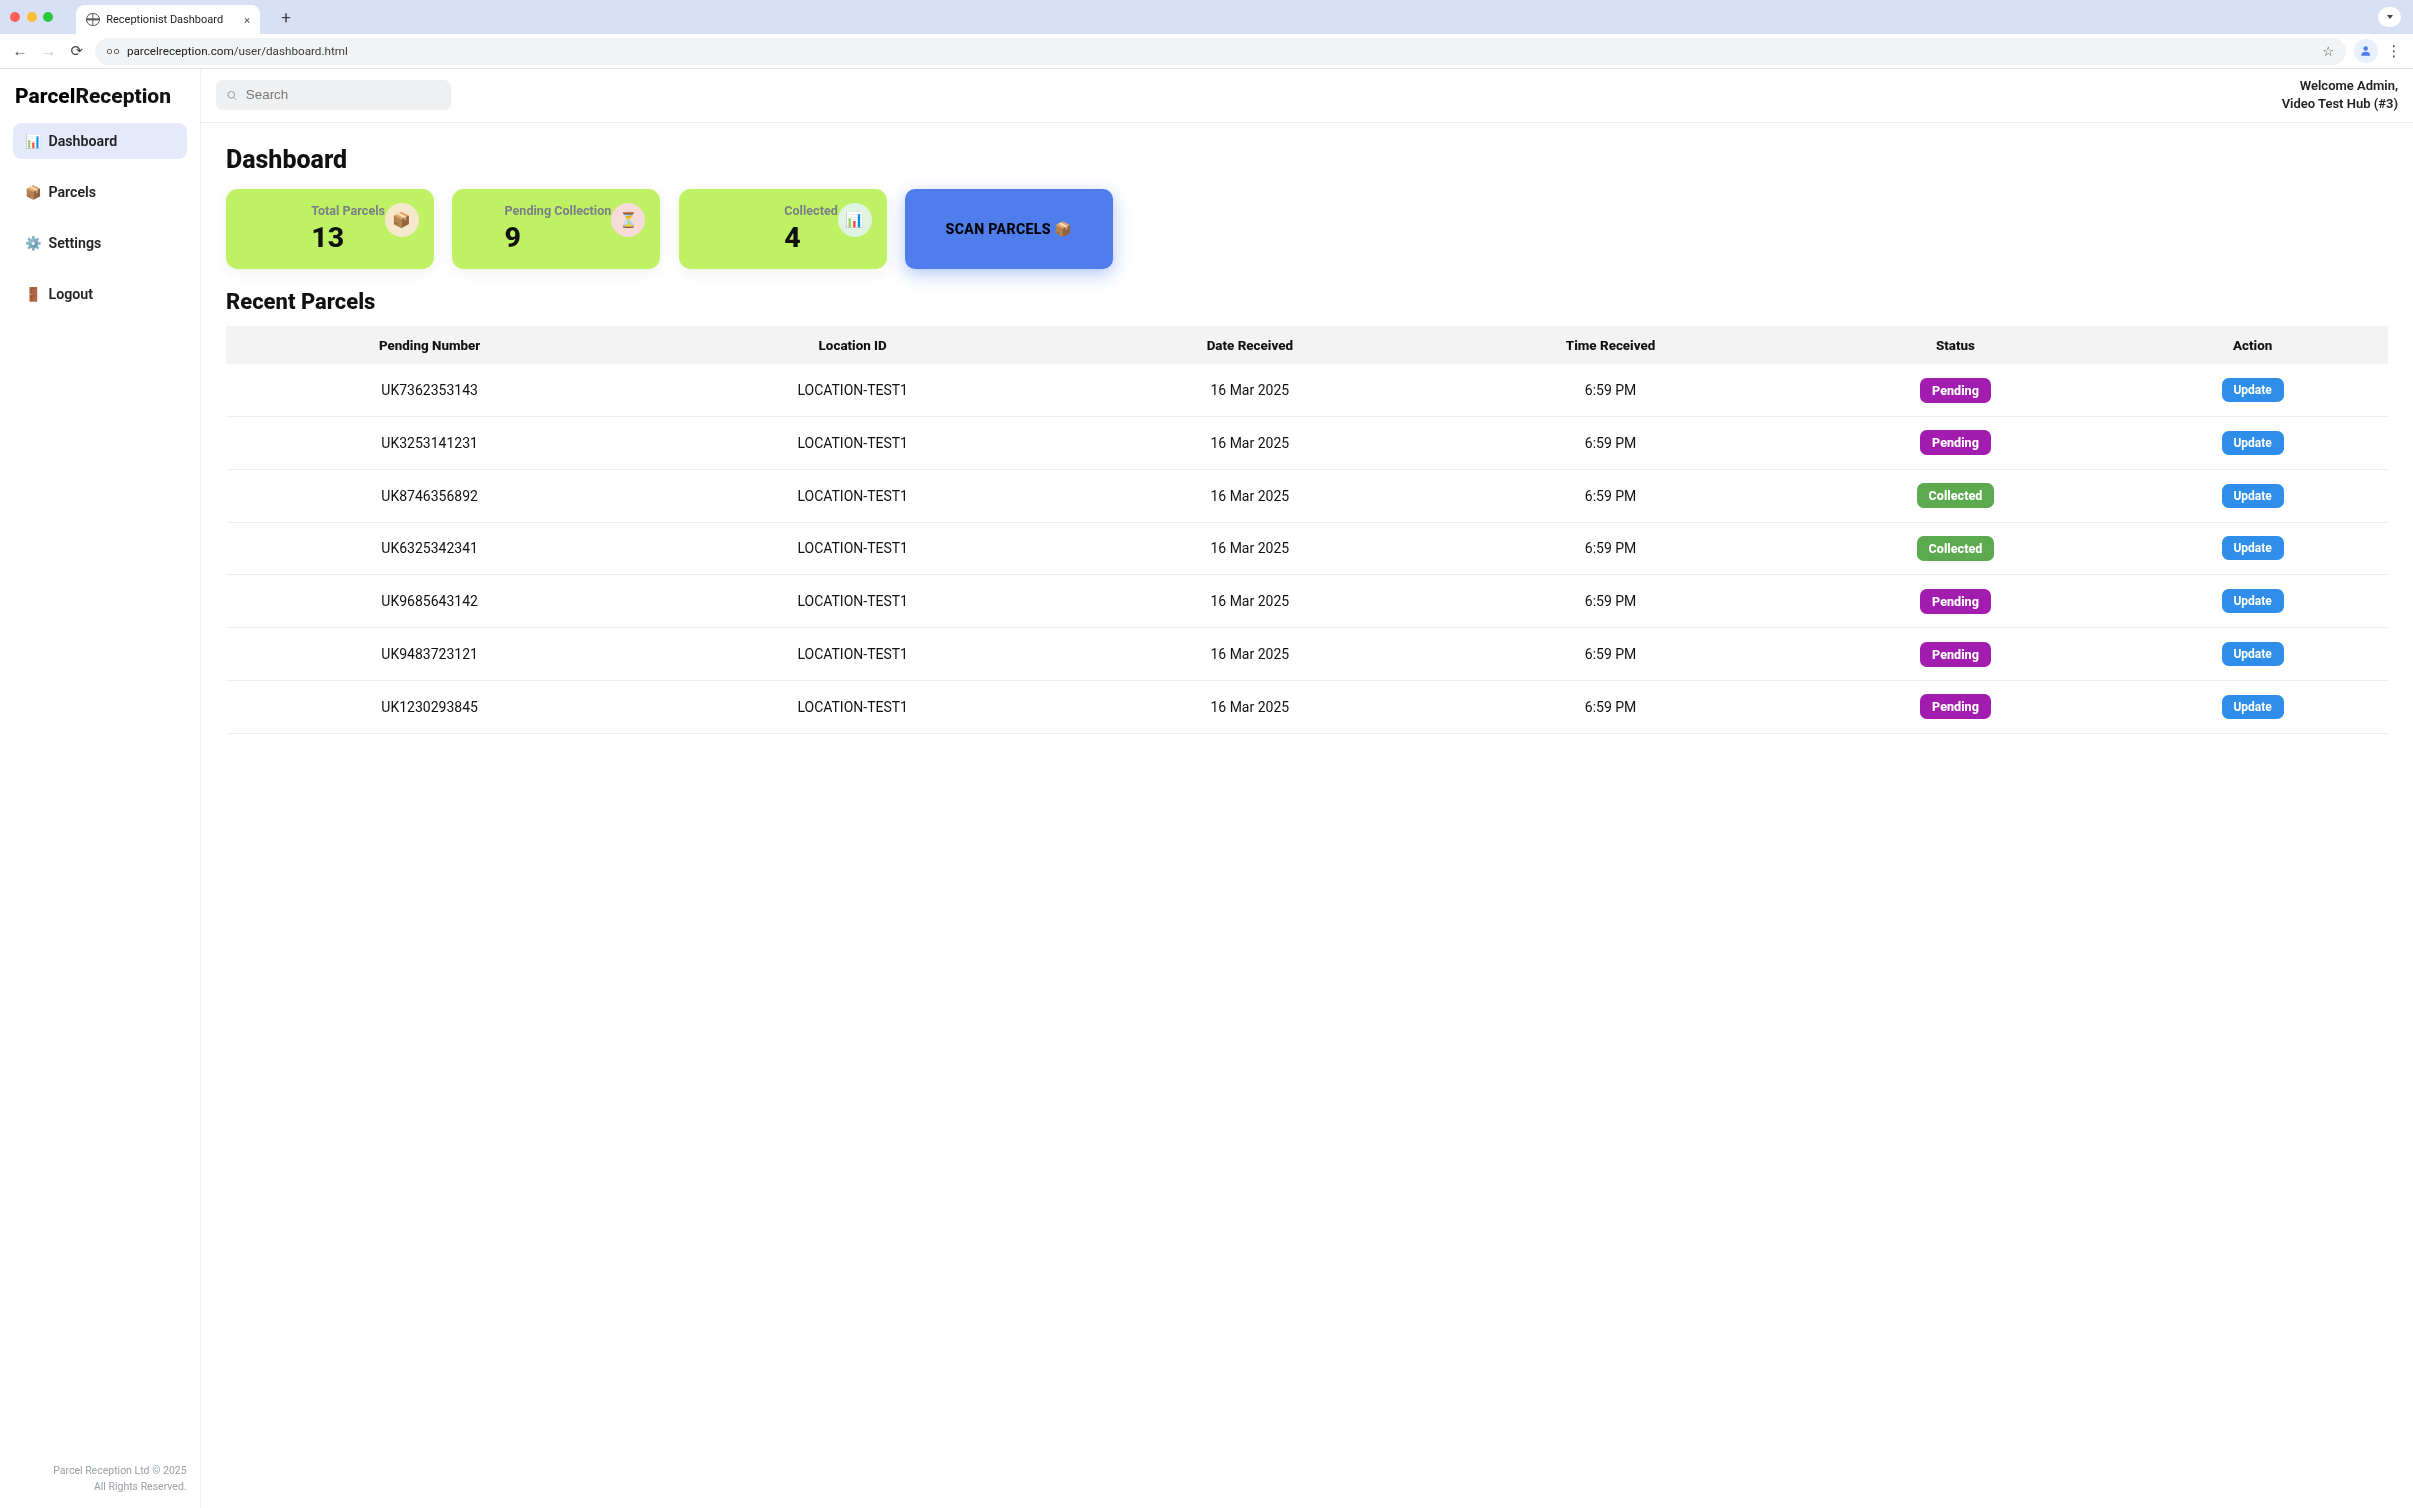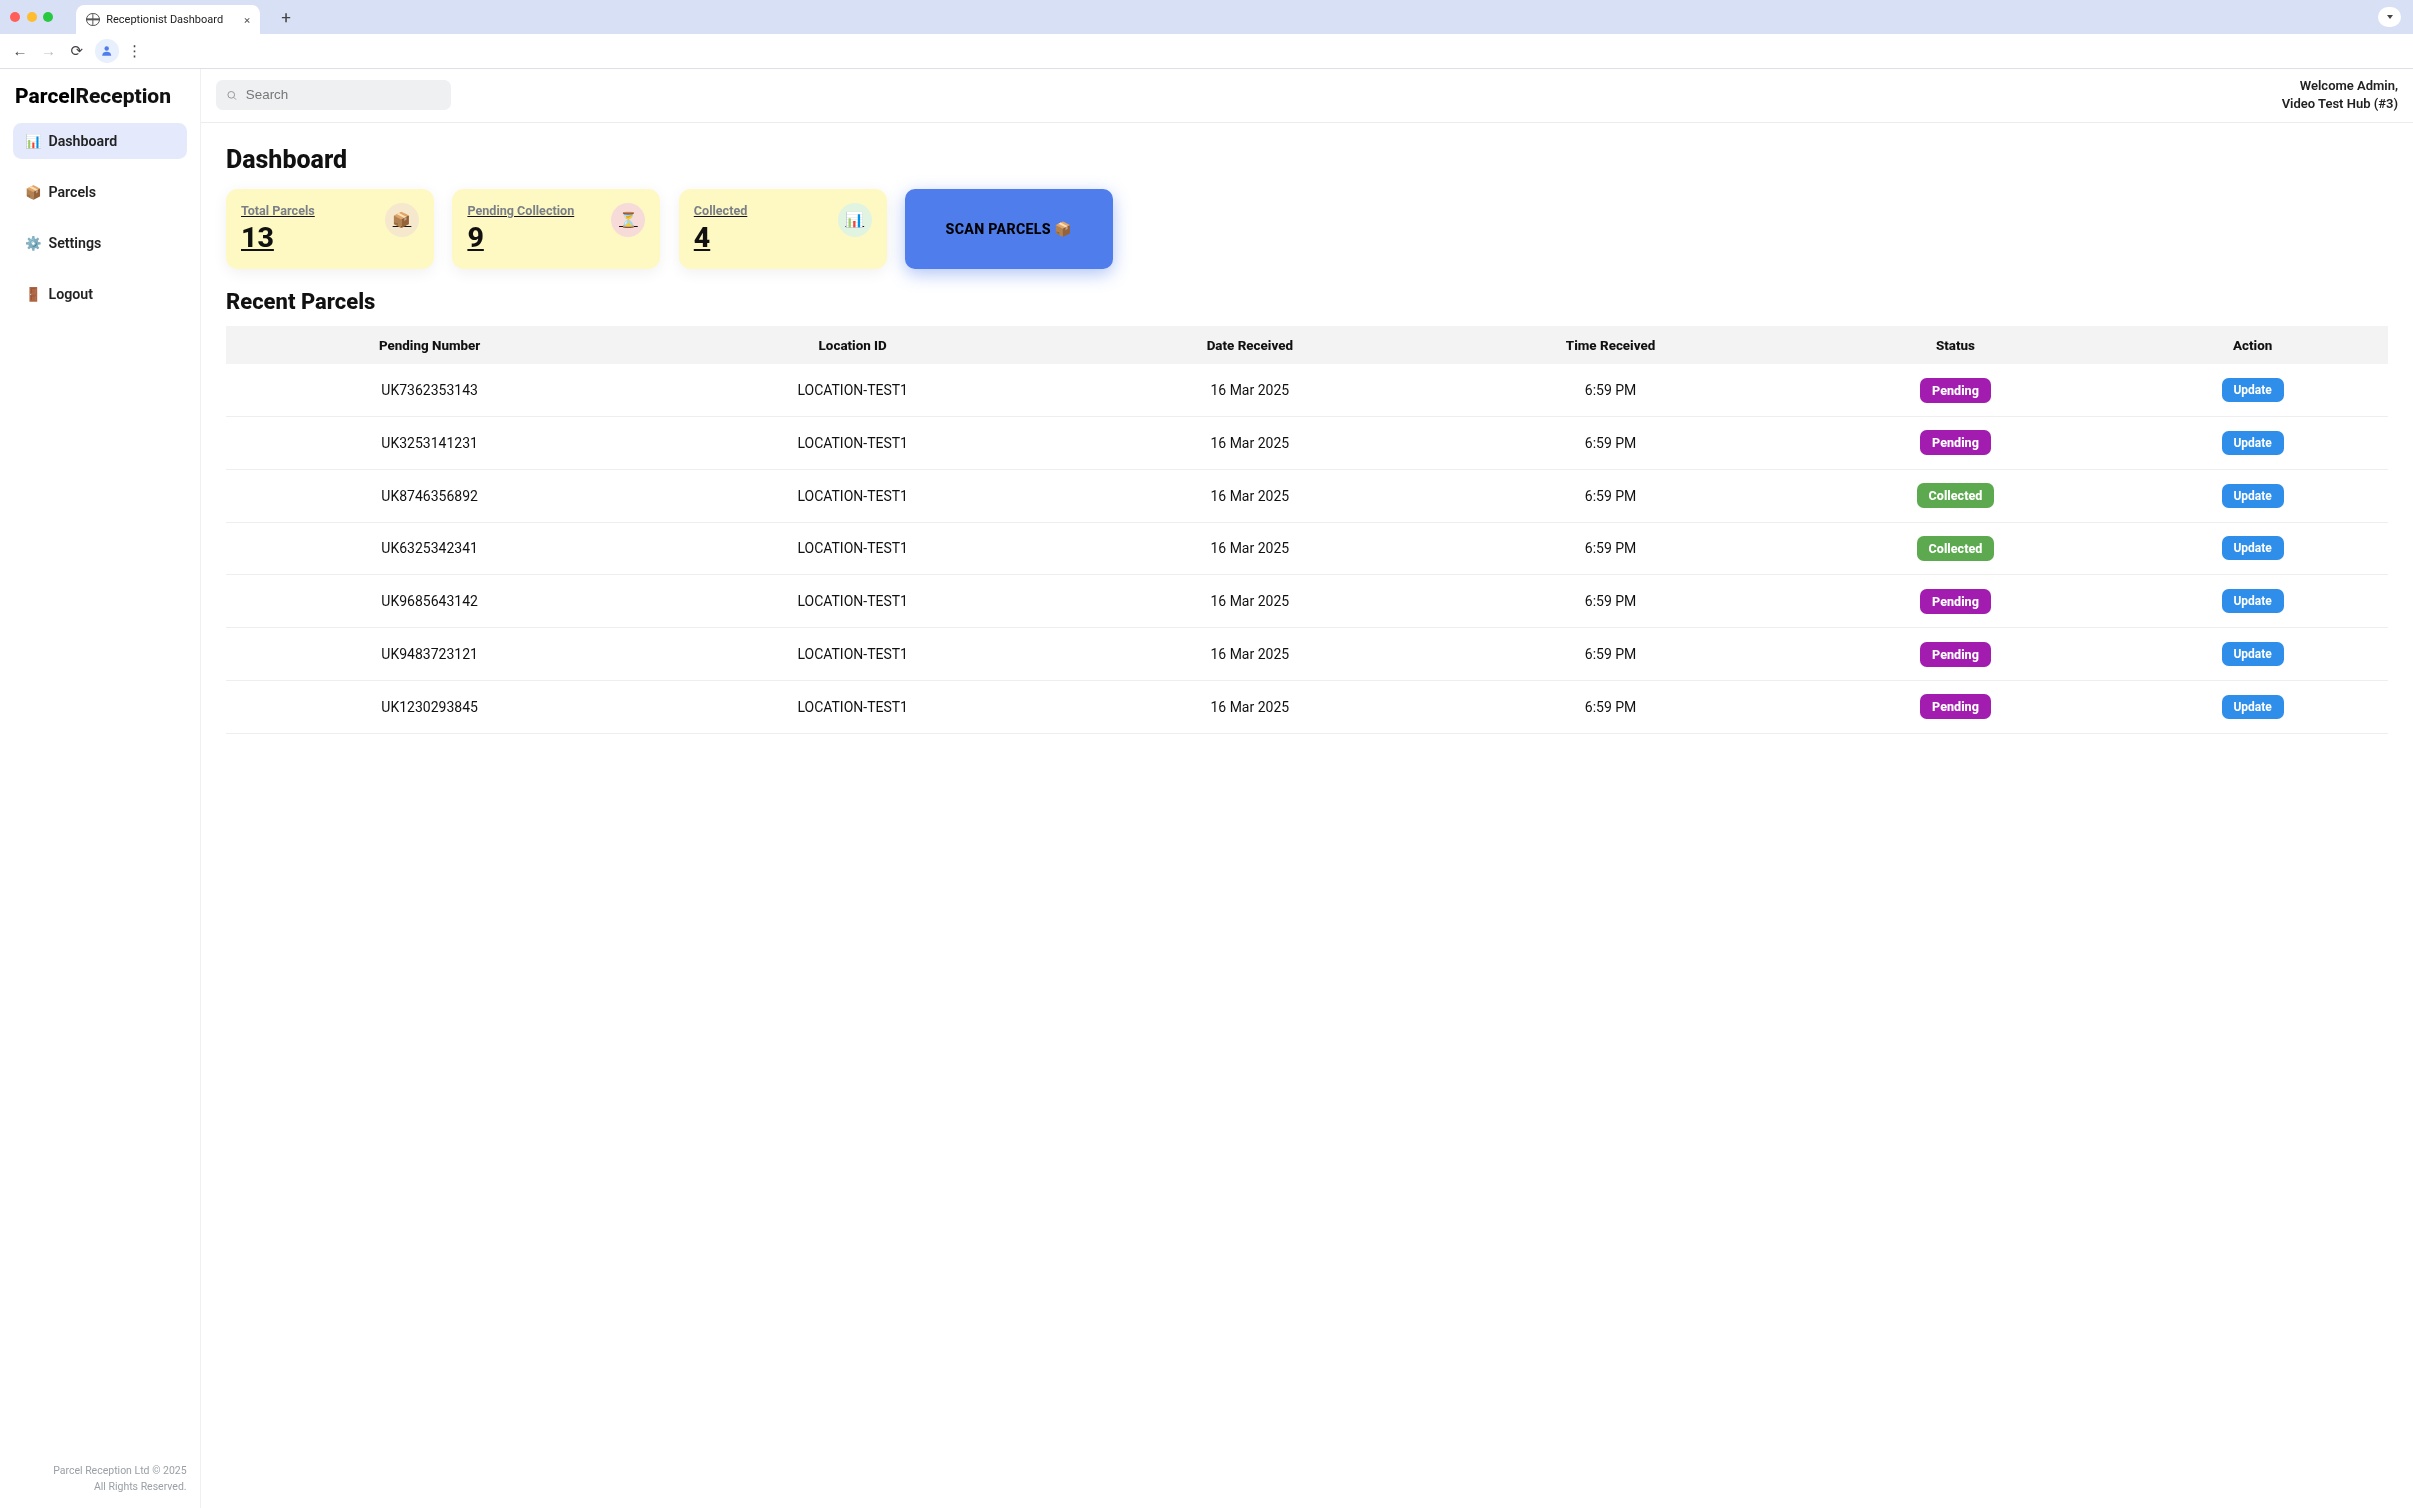--- a/index.html
+++ b/index.html
@@ -105,25 +105,24 @@
   }
   .search-box input::placeholder { color:#777; }
   .topbar-spacer { flex:1; }
   .welcome { text-align:right; color:#222; font-size:13px; font-weight:600; line-height:1.35; }
 
   .content { padding: 15px 25px 0 25px; overflow:auto; }
   .page-title { font-size:25px; font-weight:800; margin: 6.7px 0 15px 0; }
 
   .cards { display:flex; gap:18.4px; margin-bottom: 20px; }
   .stat-card {
-    flex: 0 0 208px; background:#fef9c3; border-radius:11.7px;
+    flex: 0 0 208px; background:#bef264; border-radius:11.7px;
     padding:13.4px 15px; box-shadow: 0 3.4px 15px rgba(0,0,0,.06);
-    display:flex; justify-content:space-between; align-items:flex-start;
+    display:flex; justify-content:flex-end; align-items:flex-start;
     min-height: 80px;
-    text-decoration: underline;
   }
   .stat-label { color:#7a7f87; font-weight:700; font-size:12.6px; }
   .stat-value { font-size:28.5px; font-weight:800; margin-top:3.4px; }
   .stat-icon {
     width:34px; height:34px; border-radius:50%;
     display:flex; align-items:center; justify-content:center; font-size:15px;
   }
   .ic-box    { background:#f5e8cd; }
   .ic-hour   { background:#f6dbd9; }
   .ic-chart  { background:#e0f4e1; }
@@ -177,20 +176,31 @@
     <div class="tab-strip-spacer"></div>
     <div class="tab-dropdown">
       <span class="chev-down-sm"></span>
     </div>
   </div>
 
   <div class="toolbar">
     <span class="nav-btn">←</span>
     <span class="nav-btn disabled">→</span>
     <span class="nav-btn">⟳</span>
+    <div class="addr-bar">
+      <span class="site-icon">
+        <span class="sl1"></span>
+          <span class="sl2"></span>
+      </span>
+      <span class="url">
+        <span class="host">parcelreception.com</span><span>/user/dashboard.html</span>
+      </span>
+      <span style="flex:1"></span>
+      <span class="star">☆</span>
+    </div>
     <span class="avatar-chip">
       <svg viewBox="0 0 24 24" fill="#4f7dec">
           <circle cx="12" cy="8" r="4"></circle>
           <path d="M4 20c0-4 4-6 8-6s8 2 8 6v1H4z"></path>
         </svg>
     </span>
     <span class="kebab">⋮</span>
   </div>
 </div>
 

